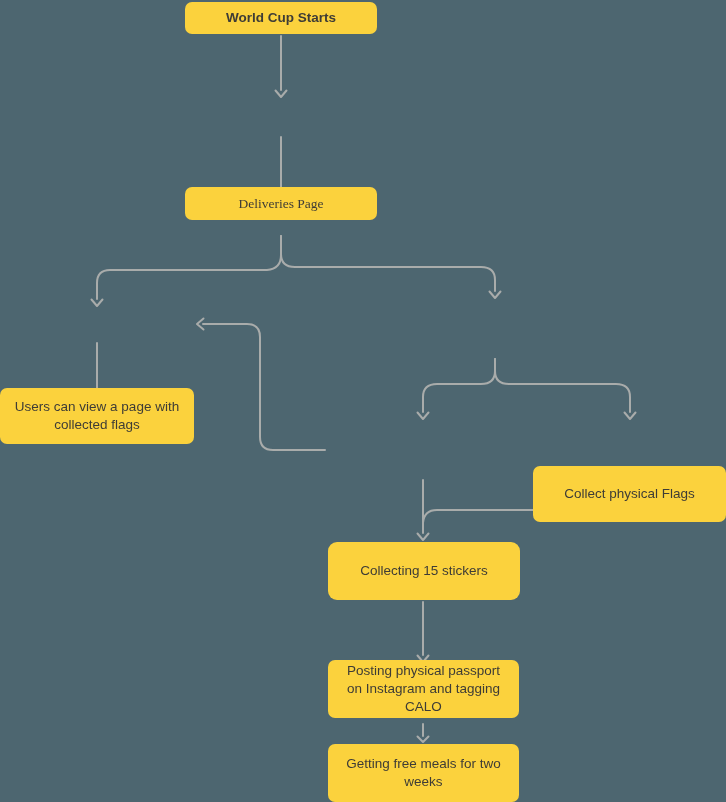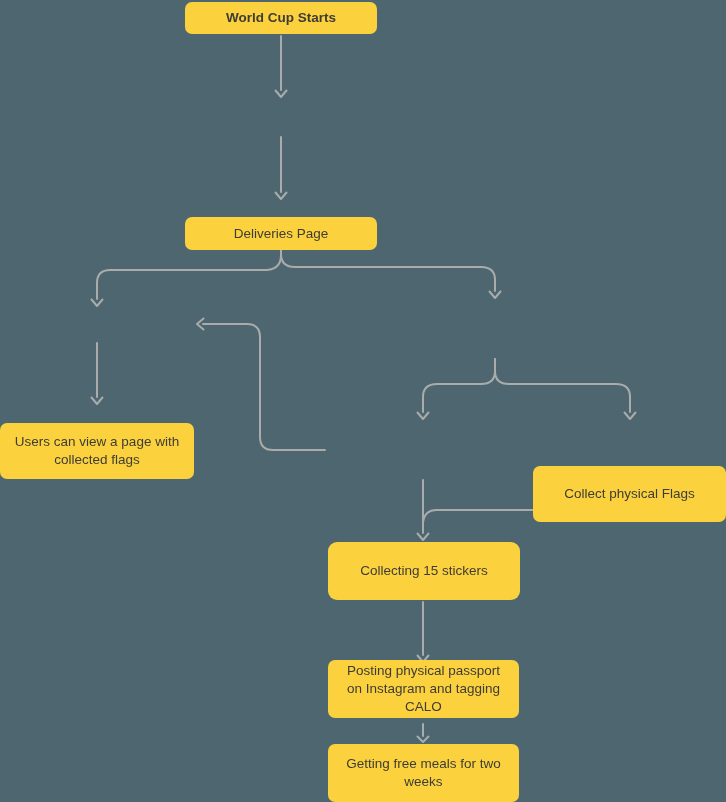--- a/index.html
+++ b/index.html
@@ -27,24 +27,24 @@
     border-radius:7px;
     display:flex;align-items:center;justify-content:center;
     text-align:center;
     font-size:13.5px;line-height:1.32;
     padding:4px 12px;
   }
   .bold{font-weight:700;}
   
   #n-world      {left:185px;top:2px;  width:192px;height:32px;}
   #n-onboarding {left:185px;top:99px; width:193px;height:36px;}
-  #n-deliveries {left:185px;top:217px;width:192px;height:33px;}
+  #n-deliveries {left:185px;top:187px;width:192px;height:33px;font-family:Liberation Serif, serif;}
   #n-usercansee {left:0px;  top:308px;width:193px;height:33px;}
   #n-swap       {left:399px;top:300px;width:193px;height:57px;}
-  #n-usersview  {left:0px;  top:423px;width:194px;height:56px;}
+  #n-usersview  {left:0px;  top:388px;width:194px;height:56px;}
   #n-digital    {left:327px;top:422px;width:193px;height:56px;}
   #n-physical   {left:533px;top:422px;width:193px;height:56px;margin-top:44px;}
   #n-stickers   {left:328px;top:542px;width:192px;height:58px;border-radius:9px;}
   #n-posting    {left:328px;top:660px;width:191px;height:58px;}
   #n-freemeals  {left:328px;top:744px;width:191px;height:58px;}
 </style>
 </head>
 <body>
 
 <div id="canvas">

